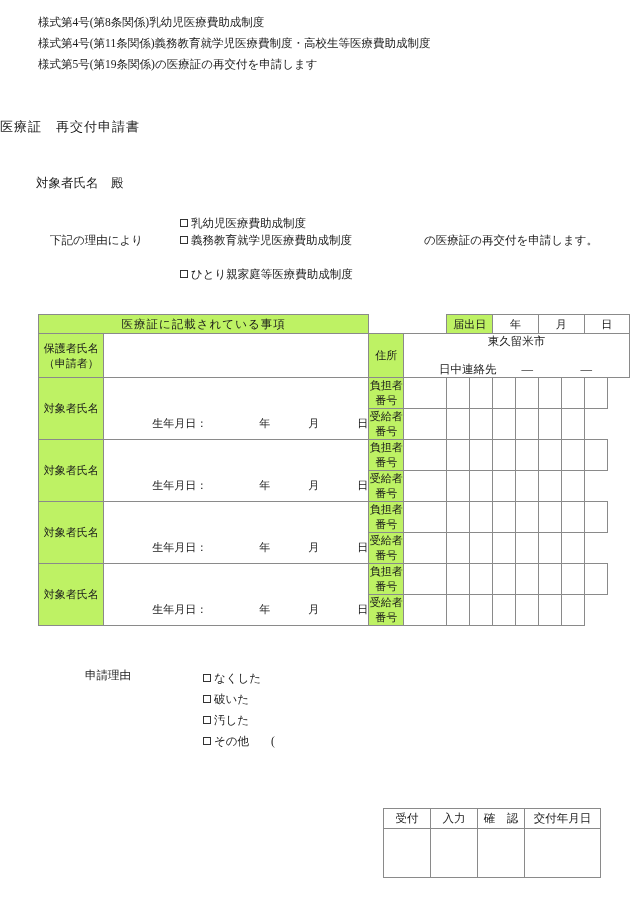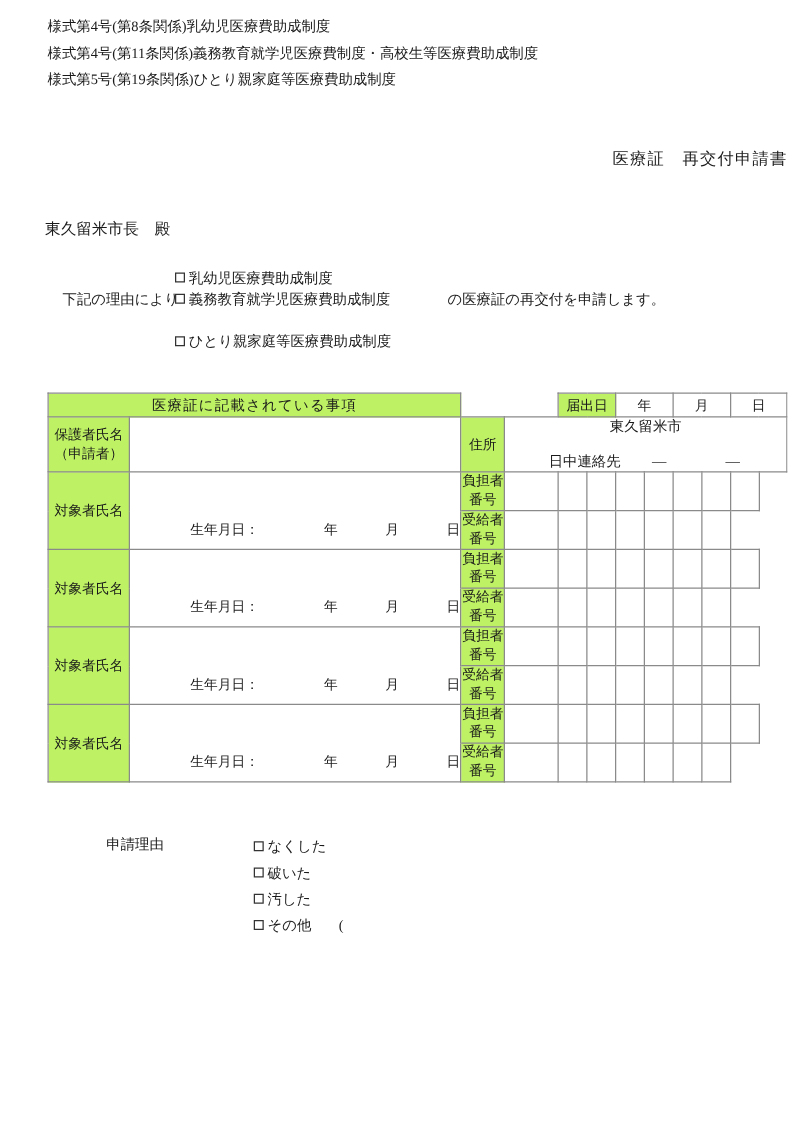--- a/index.html
+++ b/index.html
@@ -32,21 +32,21 @@
     white-space: nowrap;
   }
   .form-codes div { letter-spacing: 0px; }
 
   
   .doc-title {
     position: absolute;
     left: 0;
     top: 118px;
     width: 630px;
-    text-align: right;
+    text-align: left;
     font-size: 13px;
     letter-spacing: 1px;
   }
 
   
   .addressee {
     position: absolute;
     left: 36px;
     top: 175px;
     font-size: 12.5px;
@@ -59,20 +59,21 @@
     left: 38px;
     top: 215px;
     width: 560px;
     font-size: 11.5px;
   }
   .program-row {
     display: flex;
     align-items: flex-end;
     line-height: 17px;
     white-space: nowrap;
+    gap: 40px;
   }
   .pb-lead {
     width: 102px;
     text-align: left;
     padding-left: 12px;
     box-sizing: border-box;
   }
   .pb-opts {
     width: 200px;
   }
@@ -186,26 +187,26 @@
   .ow4 { width: 75px; }
 </style>
 </head>
 <body>
 
 <div class="page">
 
   <div class="form-codes">
     <div>様式第4号(第8条関係)乳幼児医療費助成制度</div>
     <div>様式第4号(第11条関係)義務教育就学児医療費制度・高校生等医療費助成制度</div>
-    <div>様式第5号(第19条関係)ひとり親家庭等医療費助成制度</div>
+    <div>様式第5号(第19条関係)の医療証の再交付を申請します</div>
   </div>
 
   <div class="doc-title">医療証　再交付申請書</div>
 
-  <div class="addressee">東久留米市長　殿</div>
+  <div class="addressee">対象者氏名　殿</div>
 
   <div class="program-block">
     <div class="program-row">
       <div class="pb-lead">&nbsp;</div>
       <div class="pb-opts">
         <span class="cb"></span><span>乳幼児医療費助成制度</span>
       </div>
       <div class="pb-tail">&nbsp;</div>
     </div>
     <div class="program-row">
@@ -449,14 +450,30 @@
         <div class="reason-item">
           <span class="cb"></span><span>汚した</span>
         </div>
         <div class="reason-item">
           <span class="cb"></span><span>その他</span><span class="other-paren-open">(</span><span class="other-paren-close">)</span>
         </div>
       </div>
     </div>
   </div>
 
+  <table class="office-table">
+    <tbody>
+      <tr>
+        <td class="oh ow1">受付</td>
+        <td class="oh ow2">入力</td>
+        <td class="oh ow3">確　認</td>
+        <td class="oh ow4">交付年月日</td>
+      </tr>
+      <tr>
+        <td class="ob"></td>
+        <td class="ob"></td>
+        <td class="ob"></td>
+        <td class="ob"></td>
+      </tr>
+    </tbody>
+  </table>
 
 </div>
 
 </body></html>

